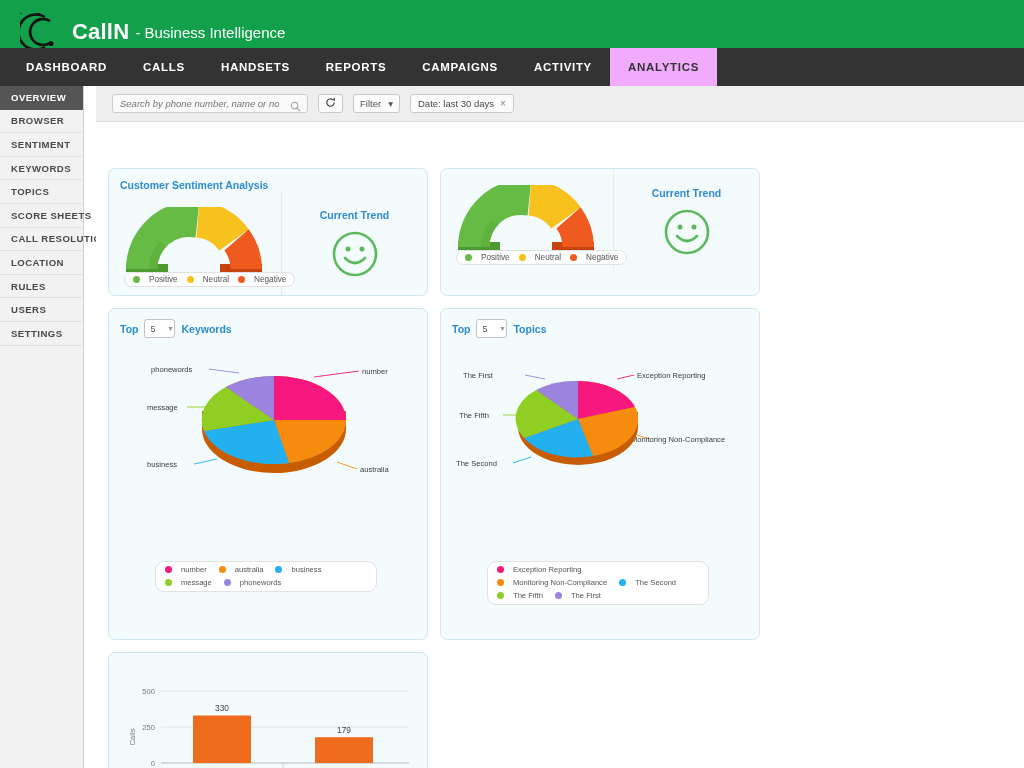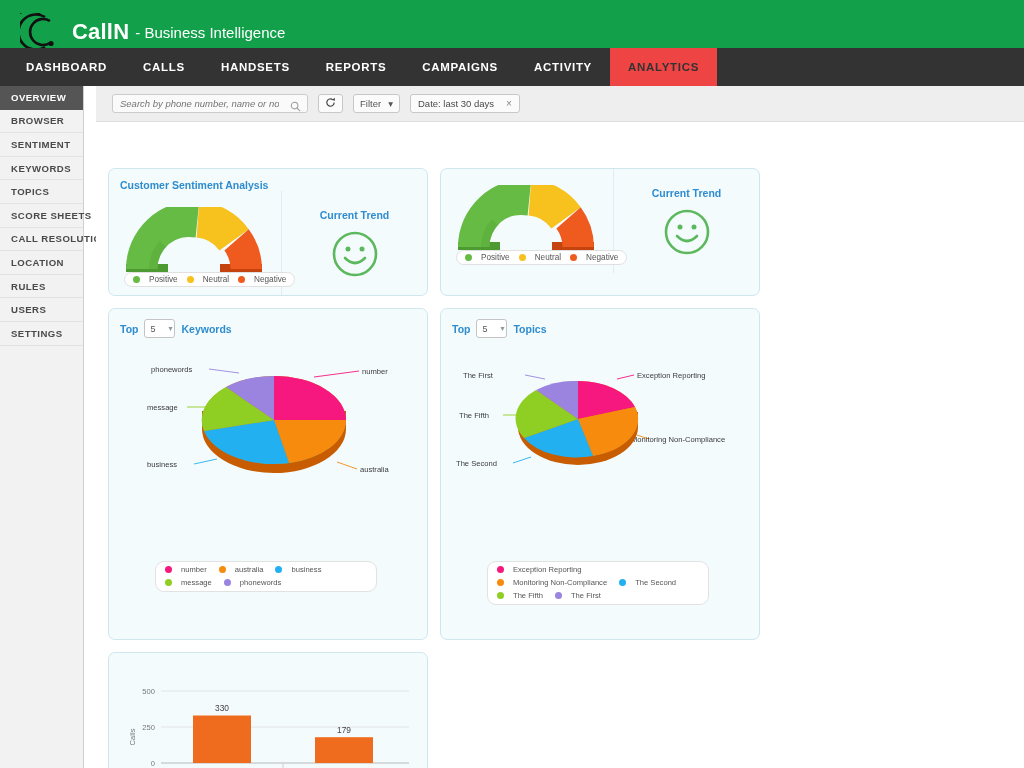--- a/index.html
+++ b/index.html
@@ -32,21 +32,21 @@
     background: #333333;
     display: flex; align-items: stretch;
     padding-left: 8px;
   }
   .tab {
     display: flex; align-items: center; padding: 0 18px;
     color: #ffffff; font-size: 11.5px; font-weight: bold; letter-spacing: .7px;
     cursor: pointer; white-space: nowrap;
   }
   .tab.active {
-    background: #ef4444; color: #333333;
+    background: #f0abfc; color: #333333;
   }
 
   
   .sidebar {
     position: absolute; left: 0; top: 86px; width: 84px; height: 682px;
     background: #f2f2f2; border-right: 1px solid #cfcfcf;
   }
   .side-item {
     height: 23.6px; display: flex; align-items: center;
     padding-left: 11px;
@@ -79,21 +79,21 @@
   .search-icon { position:absolute; right:6px; top:3px; }
   .tb-btn {
     height: 19px; min-width: 23px; background: #fbfbfb;
     border: 1px solid #c8c8c8; border-radius: 3px;
     display: flex; align-items: center; justify-content: center;
     font-size: 10px; color: #555; cursor: pointer; padding: 0 6px;
   }
   .tb-btn.filter { width: 47px; justify-content: space-between; font-size:9.5px; }
   .date-chip {
     height: 19px; background: #fbfbfb; border: 1px solid #c8c8c8; border-radius: 3px;
-    display: flex; align-items: center; gap: 12px; padding: 0 7px;
+    display: flex; align-items: center; gap: 6px; padding: 0 7px;
     font-size: 9.5px; color: #4a4a4a; cursor: pointer;
   }
   .chip-x { color: #888; font-size: 10px; }
 
   .content { position: relative; padding: 12px 0 0 12px; }
 
   
   .card {
     position: absolute;
     background: #f4fbfd;

